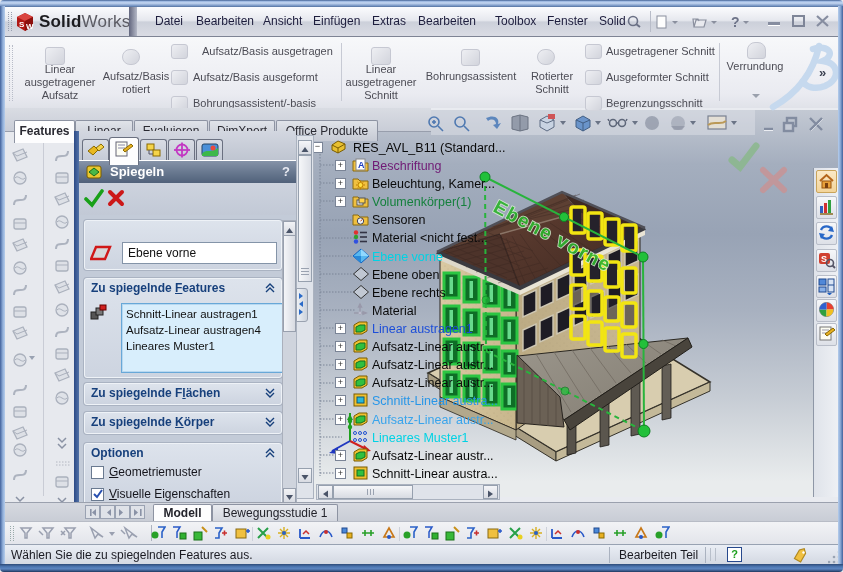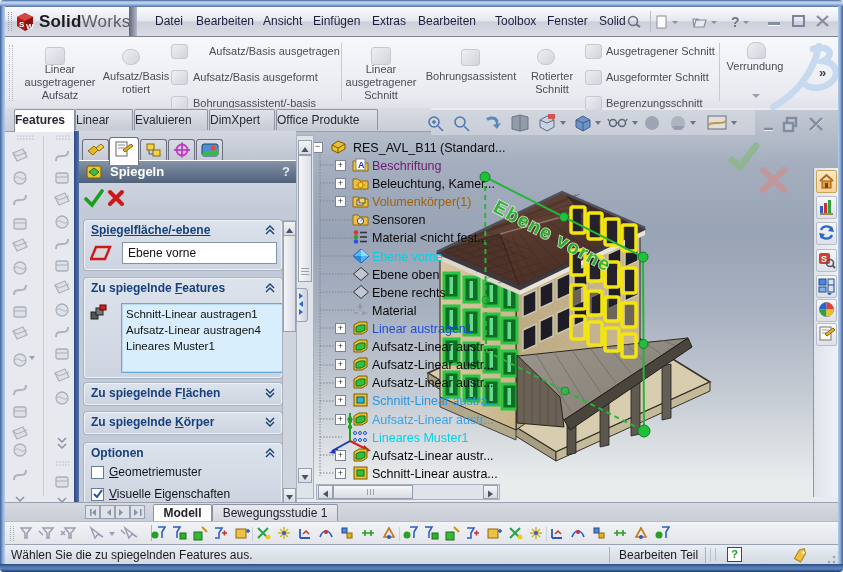--- a/index.html
+++ b/index.html
@@ -12,21 +12,21 @@
 #fB{position:absolute;left:0;top:564px;width:843px;height:8px;background:linear-gradient(180deg,#2d4a78 0,#4d77b3 35%,#5c84bf 60%,#2c4a78 92%,#1a2c48 100%);border-radius:0 0 4px 4px;z-index:60;}
 
 #title{position:absolute;left:5px;top:7px;width:833px;height:29px;background:linear-gradient(180deg,#fbfcfe 0%,#e6e8ee 46%,#ccd0da 52%,#dadce4 100%);border-bottom:1px solid #7e8494;z-index:5;}
 .mi{position:absolute;top:0;height:28px;line-height:28px;font-size:12px;color:#1d1d3d;}
 
 #tbar{position:absolute;left:5px;top:37px;width:833px;height:71px;background:linear-gradient(180deg,#f7f8fa,#eaebf1 80%,#e0e2e9);z-index:4;}
 .tlab{position:absolute;font-size:11px;color:#4c4c55;text-align:center;line-height:13px;white-space:nowrap;}
 .tsep{position:absolute;width:1px;height:58px;top:6px;background:#c7cad4;}
 
 #trow{position:absolute;left:5px;top:108px;width:426px;height:23px;background:linear-gradient(180deg,#d9dce3,#c9cdd7);border-bottom:1px solid #989eac;z-index:6;}
-.tab{position:absolute;top:1px;height:20px;line-height:21px;font-size:12px;text-align:left;color:#2a2a32;background:linear-gradient(180deg,#e0e3e9,#c6cad4);border:1px solid #8d93a2;border-bottom:none;border-radius:2px 2px 0 0;}
+.tab{position:absolute;top:12px;height:20px;line-height:21px;font-size:12px;text-align:center;color:#2a2a32;background:linear-gradient(180deg,#e0e3e9,#c6cad4);border:1px solid #8d93a2;border-bottom:none;border-radius:2px 2px 0 0;}
 .tab.act{background:#fdfdfe;font-weight:bold;height:22px;z-index:3;}
 
 #vp{position:absolute;left:296px;top:110px;width:542px;height:387px;background:linear-gradient(180deg,#c3c9d3 0%,#a4aebe 14%,#98a3b5 32%,#a8b1c0 52%,#c6ccd4 74%,#e9eced 96%);z-index:1;}
 
 #lcols{position:absolute;left:5px;top:131px;width:69px;height:371px;background:#e7e9ee;z-index:5;}
 
 #pm{position:absolute;left:74px;top:131px;width:222px;height:371px;z-index:7;background:#c3cbd8;}
 #pmBlue{position:absolute;left:0px;top:0px;width:5px;height:371px;background:linear-gradient(90deg,#2c4a86,#5272a8);}
 .grp{position:absolute;left:10px;width:196px;background:linear-gradient(180deg,#dde3ec,#cdd4e0);border:1px solid #eef2f7;border-radius:3px;box-shadow:0 0 0 1px #aab3c2;}
 .pmt{position:absolute;top:8px;height:21px;background:linear-gradient(180deg,#d8dce4,#c2c8d4);border:1px solid #6a7080;border-bottom:none;border-radius:3px 3px 0 0;text-align:center;padding-top:2px;}
@@ -302,21 +302,21 @@
 
 <div id="tbar">
   <div class="abs" style="left:4px;top:8px;width:2px;height:56px;border-left:1px dotted #b8bcc8;border-right:1px dotted #b8bcc8"></div>
   <i class="gi" style="left:40px;top:10px;width:18px;height:16px"></i>
   <div class="tlab" style="left:8px;top:26px;width:94px">Linear<br>ausgetragener<br>Aufsatz</div>
   <i class="gi" style="left:117px;top:12px;width:16px;height:14px;border-radius:8px"></i>
   <div class="tlab" style="left:88px;top:33px;width:86px">Aufsatz/Basis<br>rotiert</div>
   <i class="gi" style="left:166px;top:7px;width:15px;height:13px"></i>
   <i class="gi" style="left:166px;top:33px;width:15px;height:13px"></i>
   <i class="gi" style="left:166px;top:59px;width:15px;height:13px"></i>
-  <div class="tlab" style="left:204px;top:8px;">Aufsatz/Basis ausgetragen</div>
+  <div class="tlab" style="left:197px;top:8px;">Aufsatz/Basis ausgetragen</div>
   <div class="tlab" style="left:188px;top:34px;">Aufsatz/Basis ausgeformt</div>
   <div class="tlab" style="left:188px;top:60px;">Bohrungsassistent/-basis</div>
   <div class="tsep" style="left:336px"></div>
   <i class="gi" style="left:366px;top:10px;width:18px;height:16px"></i>
   <div class="tlab" style="left:336px;top:26px;width:80px">Linear<br>ausgetragener<br>Schnitt</div>
   <i class="gi" style="left:456px;top:12px;width:17px;height:15px"></i>
   <div class="tlab" style="left:420px;top:33px;width:92px">Bohrungsassistent</div>
   <i class="gi" style="left:532px;top:12px;width:16px;height:14px;border-radius:8px"></i>
   <div class="tlab" style="left:516px;top:33px;width:62px">Rotierter<br>Schnitt</div>
   <i class="gi" style="left:580px;top:7px;width:15px;height:13px"></i>
@@ -452,25 +452,20 @@
 
   <div class="abs" style="left:5px;top:52px;width:217px;height:32px;background:linear-gradient(180deg,#cdd3de,#c2c9d6)"></div>
   <svg class="abs" style="left:10px;top:57px" width="20" height="20" viewBox="0 0 20 20">
       <path d="M2 11 L8 17 L18 3" fill="none" stroke="#18a018" stroke-width="3.6" stroke-linecap="round"></path>
     </svg>
   <svg class="abs" style="left:33px;top:58px" width="18" height="18" viewBox="0 0 18 18">
       <path d="M3 3 L15 15 M15 3 L3 15" fill="none" stroke="#cc1818" stroke-width="4" stroke-linecap="round"></path>
     </svg>
 
   <div class="grp" style="top:89px;height:48px">
-    <div class="ghdr"><span style="text-decoration:underline">Spiegelfläche/-ebene</span>
-      <svg class="chev" viewBox="0 0 10 10">
-          <path d="M1 5 L5 1 L9 5 M1 9 L5 5 L9 9" fill="none" stroke="#17407c" stroke-width="1.4"></path>
-        </svg>
-    </div>
     <svg class="abs" style="left:5px;top:23px" width="22" height="18" viewBox="0 0 22 18">
         <polygon points="6,3 20,3 15,15 1,15" fill="#d6d8da" stroke="#d01818" stroke-width="2.4"></polygon>
       </svg>
     <div class="abs" style="left:37px;top:21px;width:148px;height:20px;background:#fff;border:1px solid #8494a8;font-size:12px;line-height:20px;padding-left:5px;color:#111">Ebene vorne</div>
   </div>
 
   <div class="grp" style="top:147px;height:98px">
     <div class="ghdr">Zu spiegelnde <span style="text-decoration:underline">F</span>eatures
       <svg class="chev" viewBox="0 0 10 10">
           <path d="M1 5 L5 1 L9 5 M1 9 L5 5 L9 9" fill="none" stroke="#17407c" stroke-width="1.4"></path>
@@ -586,21 +581,21 @@
         </svg></span>
       <span class="abs" style="left:64px;top:1px;color:#0a0a0a">Beleuchtung, Kamer...</span>
     </div>
 <div class="trow" style="left:0;top:54px;">
       <span class="abs" style="left:27px;top:4px;width:9px;height:9px;background:#fff;border:1px solid #7a8496;line-height:8px;font-size:9px;text-align:center;color:#333">+</span>
       <span class="abs" style="left:44px;top:1px"><svg width="17" height="16" viewBox="0 0 17 16">
           <path d="M1 4 L6 4 L8 6 L16 6 L16 14 L1 14 Z" fill="#f0c040" stroke="#8a6a10"></path>
           <rect x="5" y="7" width="6" height="5" fill="#fff" stroke="#555"></rect>
           <rect x="7" y="5" width="6" height="5" fill="#ffd24a" stroke="#555"></rect>
         </svg></span>
-      <span class="abs" style="left:64px;top:1px;color:#a16207">Volumenkörper(1)</span>
+      <span class="abs" style="left:64px;top:1px;color:#15803d">Volumenkörper(1)</span>
     </div>
 <div class="trow" style="left:0;top:72px;">
       <span class="abs" style="left:44px;top:1px"><svg width="17" height="16" viewBox="0 0 17 16">
           <path d="M1 4 L6 4 L8 6 L16 6 L16 14 L1 14 Z" fill="#f0c040" stroke="#8a6a10"></path>
           <circle cx="8.5" cy="10" r="3.2" fill="#e8f0f8" stroke="#445"></circle>
           <line x1="8.5" y1="10" x2="10.5" y2="8.5" stroke="#d04000"></line>
         </svg></span>
       <span class="abs" style="left:64px;top:1px;color:#0a0a0a">Sensoren</span>
     </div>
 <div class="trow" style="left:0;top:90px;">

